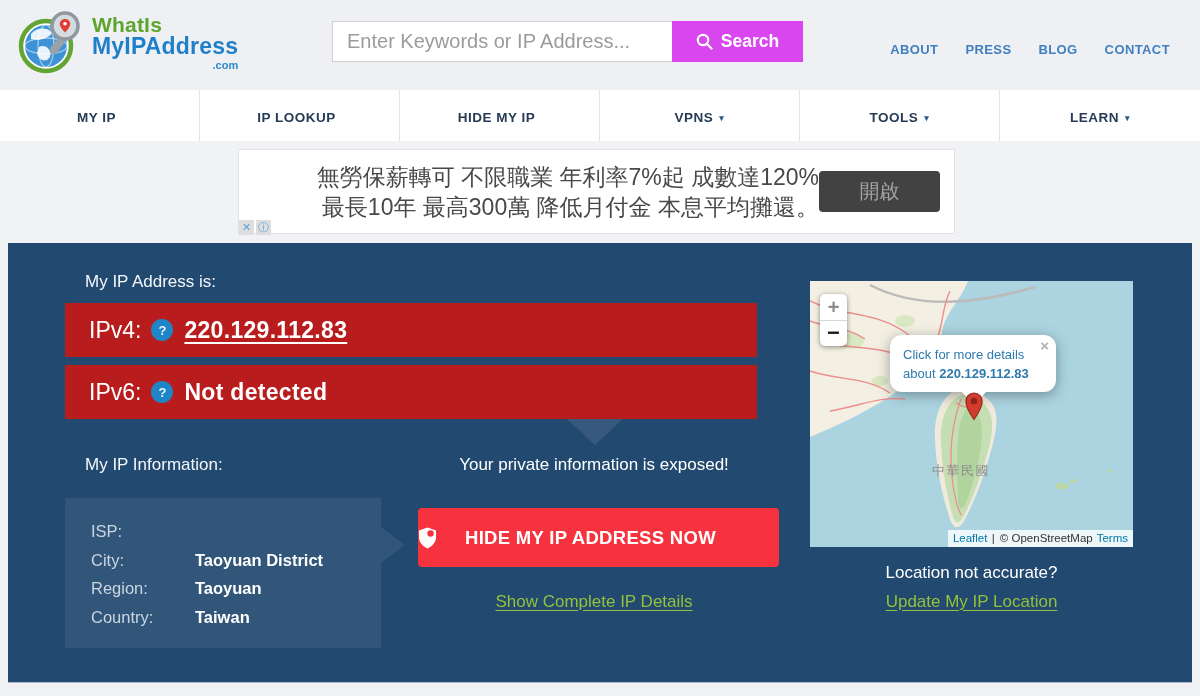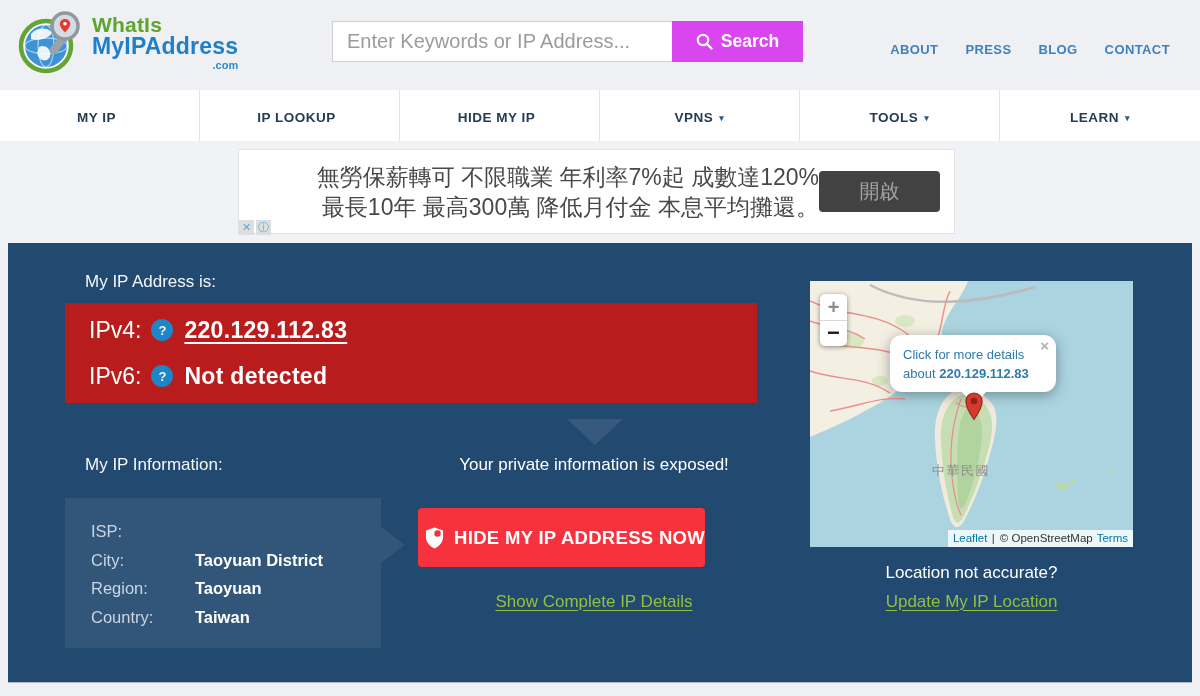--- a/index.html
+++ b/index.html
@@ -34,34 +34,34 @@
   .adchoices { position:absolute; left:239px; top:79px; display:flex; gap:2px; }
   .adicon { width:15px; height:15px; background:#dedede; color:#55a9da; font-size:11px; line-height:15px; text-align:center; cursor:pointer; }
 
   
   .panel { position:absolute; left:8px; top:243px; width:1184px; height:439px; background:#22496f; box-shadow:0 1px 0 rgba(150,160,185,.7); }
   .heading { position:absolute; color:#f4f7fa; font-size:17px; }
   .h-ip { left:77px; top:29px; }
   .h-info { left:77px; top:212px; }
   .exposed { position:absolute; left:586px; top:212px; transform:translateX(-50%); color:#fff; font-size:17px; white-space:nowrap; }
   .iprow { position:absolute; left:57px; width:692px; height:54px; background:#b91c1c; display:flex; align-items:center; padding-left:24px; }
-  .row-v4 { top:60px; } .row-v6 { top:106px; }
+  .row-v4 { top:60px; } .row-v6 { top:122px; }
   .iplabel { color:#fff; font-size:23px; }
   .help { width:22px; height:22px; border-radius:50%; background:#1e86c6; color:#eaf4fb; font-size:13px; font-weight:bold; display:inline-flex; align-items:center; justify-content:center; margin:0 11px 0 10px; cursor:pointer; flex:0 0 auto; }
   .ipval { color:#fff; font-size:23px; font-weight:bold; letter-spacing:.3px; }
   a.ipval { text-decoration:underline; text-underline-offset:4px; cursor:pointer; }
   .pointer-down { position:absolute; left:559px; top:176px; width:0; height:0; border-left:28px solid transparent; border-right:28px solid transparent; border-top:26px solid #36597d; }
 
   .infobox { position:absolute; left:57px; top:255px; width:316px; height:150px; background:#32567a; padding:19px 0 0 26px; }
   .infobox-arrow { position:absolute; left:316px; top:29px; width:0; height:0; border-top:18px solid transparent; border-bottom:18px solid transparent; border-left:24px solid #32567a; }
   .inforow { display:grid; grid-template-columns:104px 1fr; line-height:28.5px; font-size:16.5px; }
   .inforow .lab { color:#c9d5e1; }
   .inforow .val { color:#fff; font-weight:bold; }
 
-  .hidebtn { position:absolute; left:410px; top:265px; width:287px; height:59px; background:#f7323f; border:none; border-radius:4px; color:#fff; font-size:18.5px; font-weight:bold; letter-spacing:.3px; display:flex; align-items:center; justify-content:flex-end; gap:10px; cursor:pointer; }
+  .hidebtn { position:absolute; left:410px; top:265px; width:361px; height:59px; background:#f7323f; border:none; border-radius:4px; color:#fff; font-size:18.5px; font-weight:bold; letter-spacing:.3px; display:flex; align-items:center; justify-content:flex-start; gap:28px; cursor:pointer; }
   .details { position:absolute; left:586px; top:349px; transform:translateX(-50%); color:#93c13d; font-size:17px; text-decoration:underline; text-underline-offset:3px; white-space:nowrap; cursor:pointer; }
 
   
   .map { position:absolute; left:802px; top:38px; width:323px; height:266px; background:#abd4e0; overflow:hidden; cursor:grab; }
   .map svg.tiles { position:absolute; inset:0; }
   .zoomctl { position:absolute; left:10px; top:13px; width:27px; background:#fff; border-radius:5px; box-shadow:0 1px 5px rgba(0,0,0,.45); overflow:hidden; }
   .zbtn { height:26px; text-align:center; cursor:pointer; }
   .zin { color:#8d8d8d; font-size:20px; line-height:26px; font-weight:bold; }
   .zout { color:#1a1a1a; font-size:22px; line-height:24px; font-weight:bold; border-top:1px solid #d8d8d8; }
   .popup { position:absolute; left:80px; top:54px; width:166px; background:#fff; border-radius:12px; box-shadow:0 3px 14px rgba(0,0,0,.35); padding:10px 12px 9px 13px; font-size:13px; color:#2e7aad; line-height:19px; cursor:pointer; }

